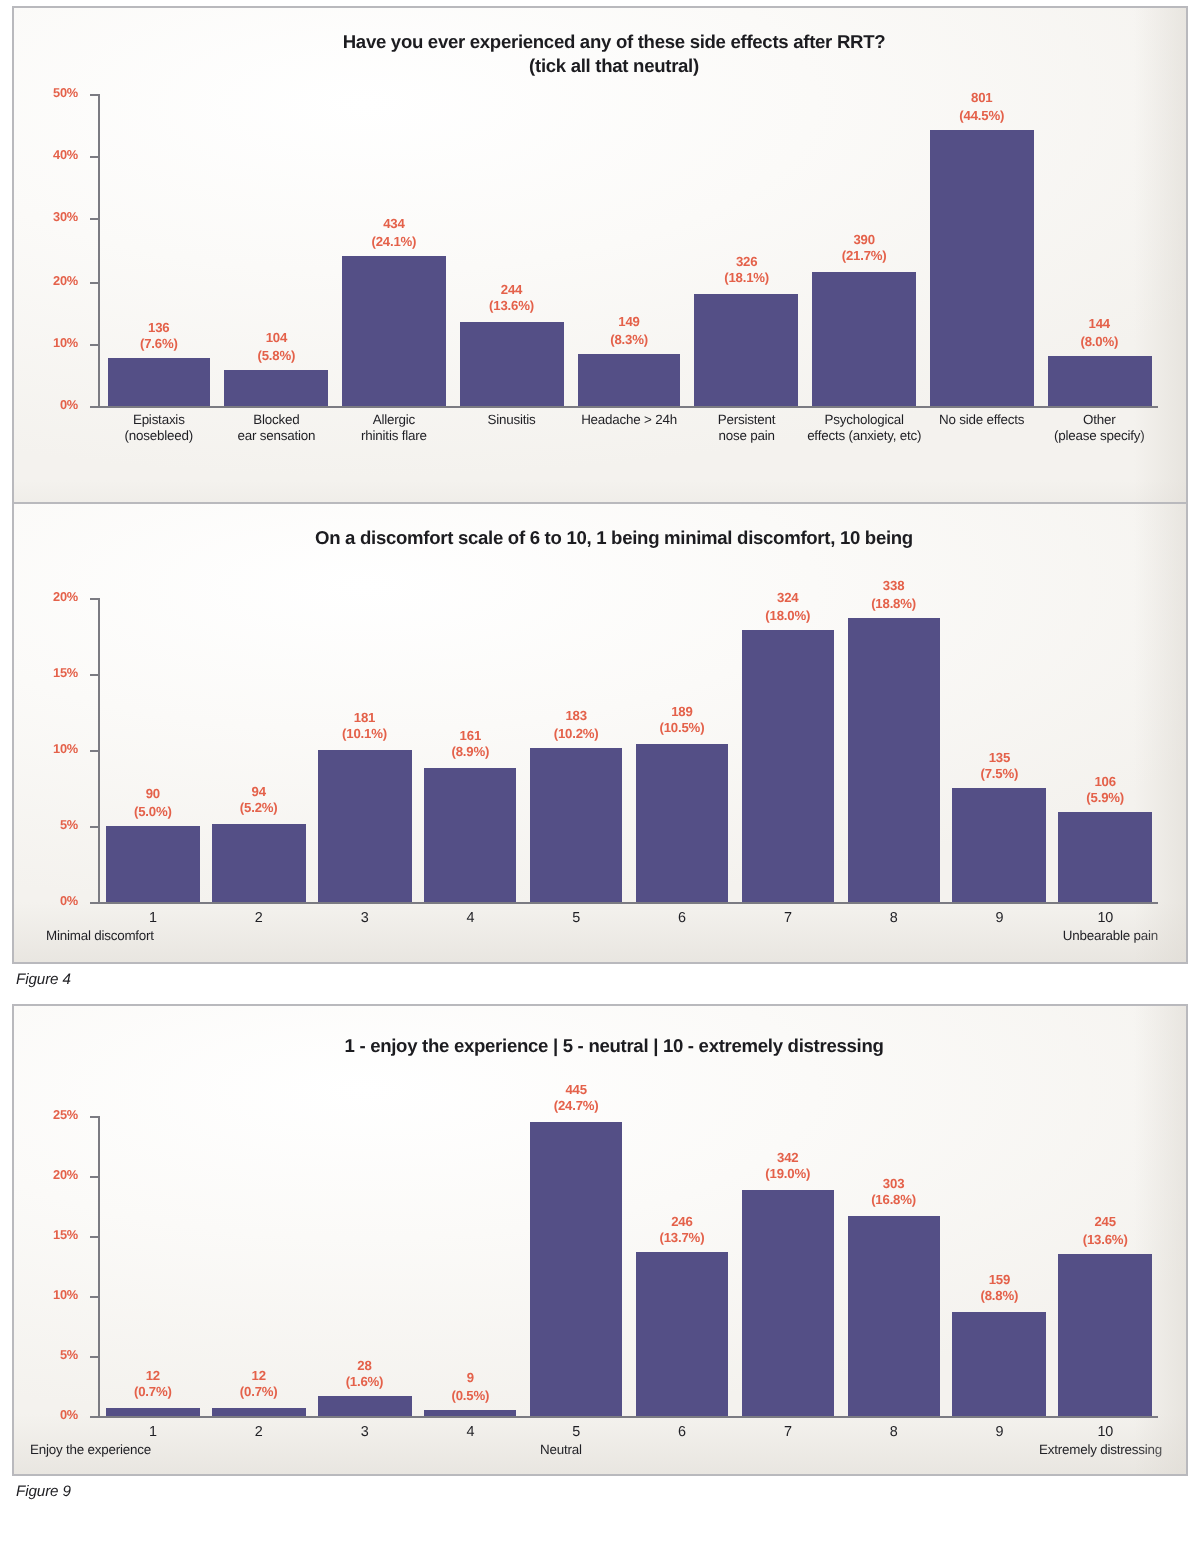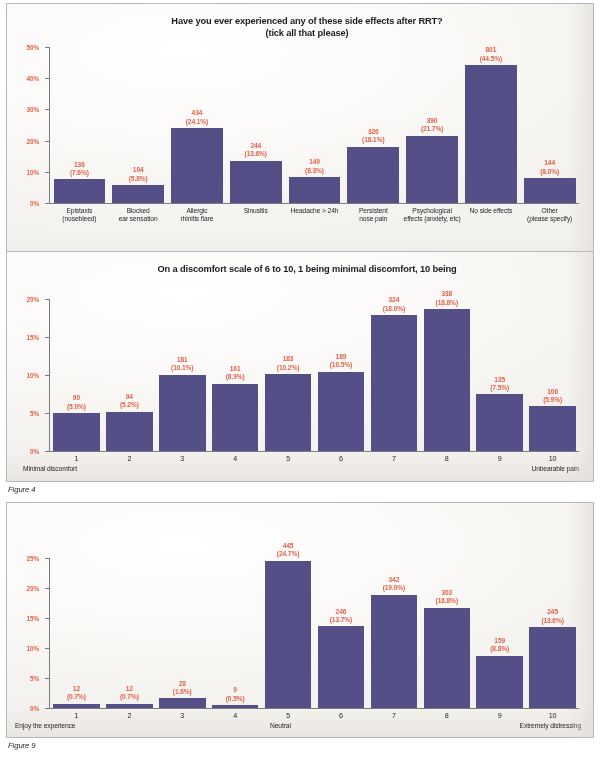--- a/index.html
+++ b/index.html
@@ -172,21 +172,21 @@
 </style>
 </head>
 <body>
 
 <div class="page">
 
   <div class="figure-block" style="height:248px;">
     <div class="panel" style="height:268px;">
       <div class="chart-title" style="top:11px;">
         <span class="line">Have you ever experienced any of these side effects after RRT?</span>
-        <span class="line">(tick all that please)</span>
+        <span class="line">(tick all that neutral)</span>
       </div>
 
       <div class="plot" style="left:42px; right:14px; top:44px; height:156px;">
         <div class="axis-y"></div>
         <div class="axis-x"></div>
 
         <div id="yticks-3">
             <div class="ytick" style="bottom: 0%;">
               <span class="ytick-label">0%</span>
             </div>
@@ -423,20 +423,21 @@
 
       <div class="anchor-left" style="left:16px; top:213px;">Minimal discomfort</div>
       <div class="anchor-right" style="right:14px; top:213px;">Unbearable pain</div>
     </div>
     <div class="fig-caption">Figure 4</div>
   </div>
 
   <div class="figure-block" style="height:256px;">
     <div class="panel" style="height:236px;">
       <div class="chart-title" style="top:14px;">
+        <span class="line">1 - enjoy the experience | 5 - neutral | 10 - extremely distressing</span>
       </div>
 
       <div class="plot" style="left:42px; right:14px; top:56px; height:150px;">
         <div class="axis-y"></div>
         <div class="axis-x"></div>
         <div id="yticks-5">
             <div class="ytick" style="bottom: 0%;">
               <span class="ytick-label">0%</span>
             </div>
             <div class="ytick" style="bottom: 20%;">

